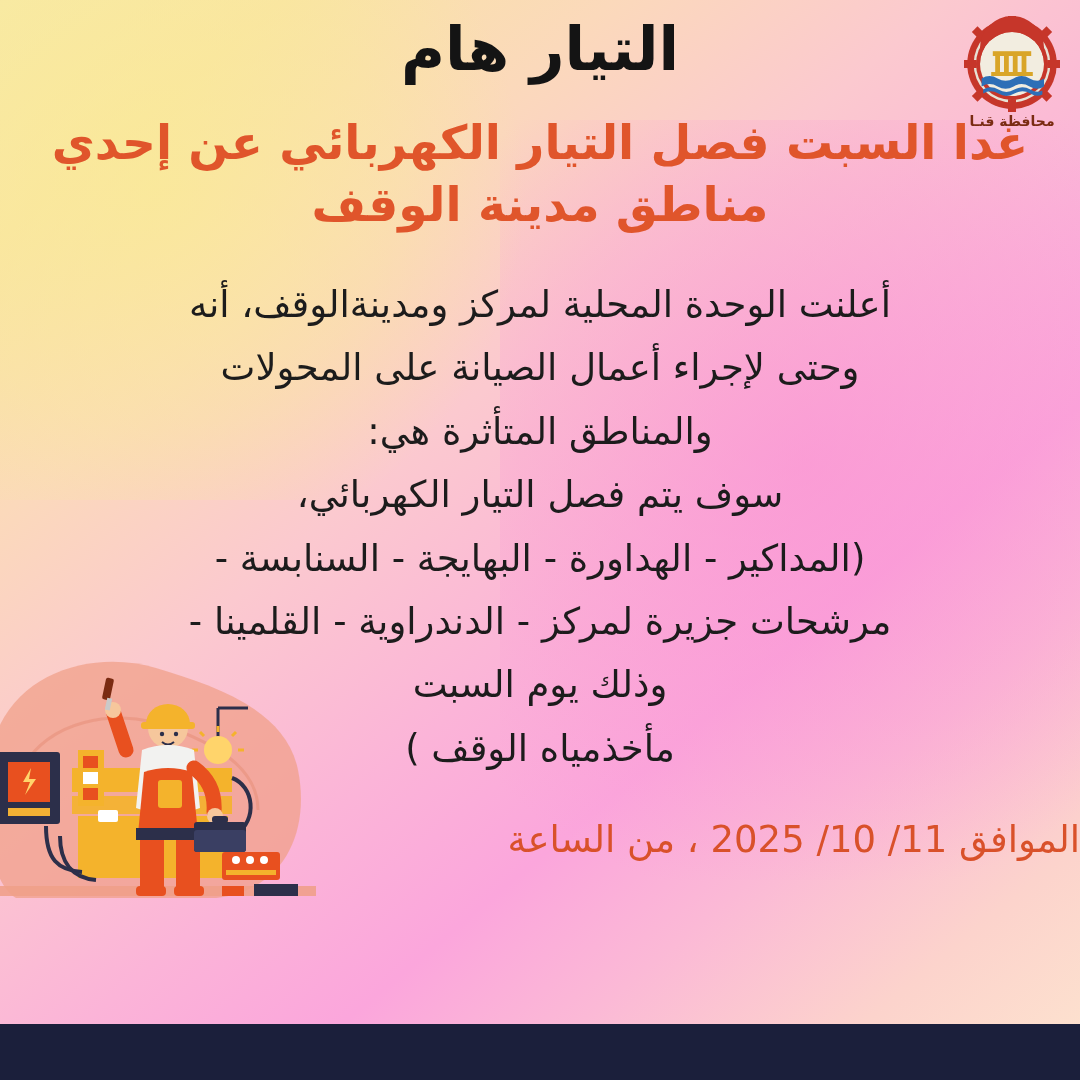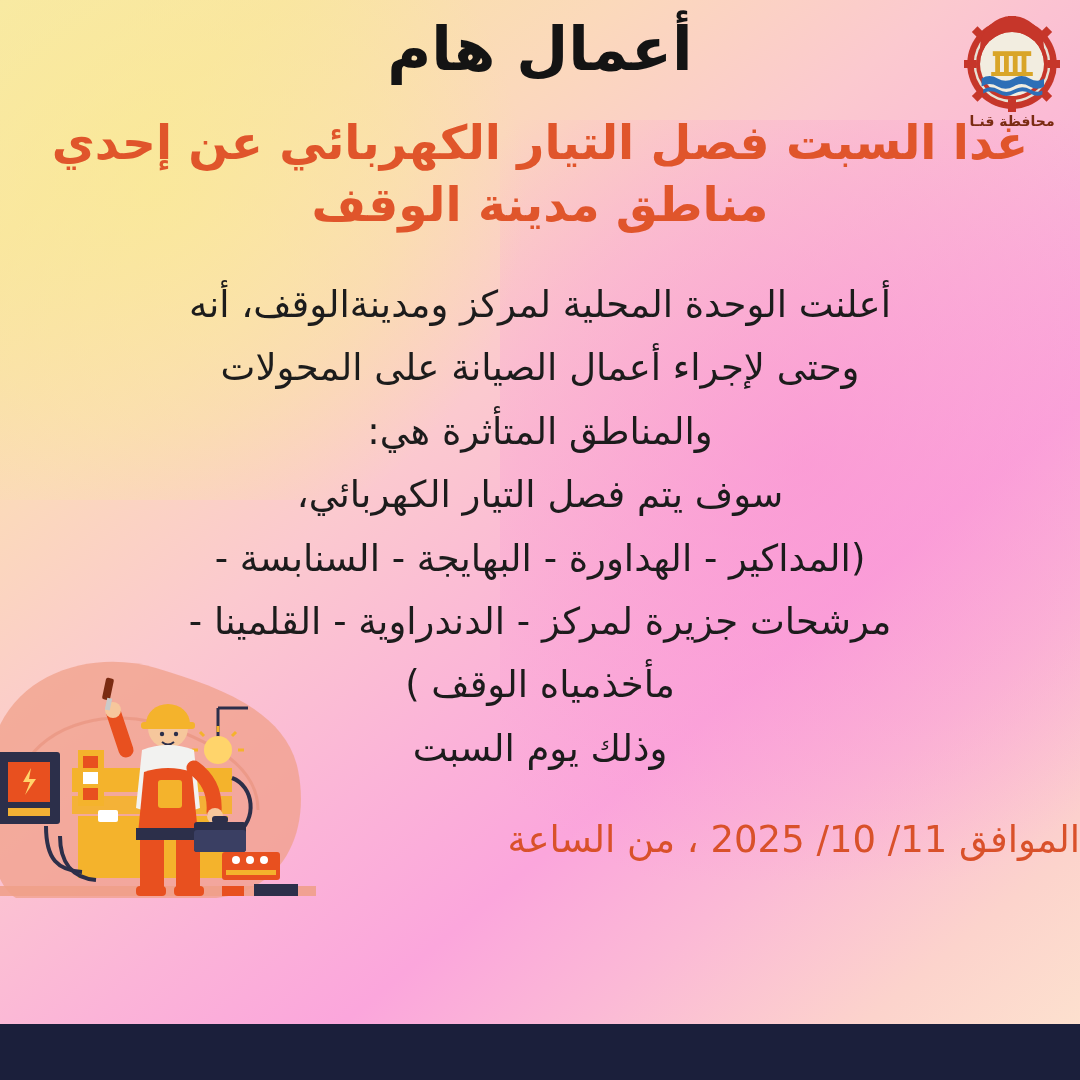--- a/index.html
+++ b/index.html
@@ -193,33 +193,33 @@
           <path d="M22 78 q10 -6 20 0 q10 6 20 0 q10 -6 20 0 q10 6 18 0 l0 10 q-8 6 -18 0 q-10 -6 -20 0 q-10 6 -20 0 q-10 -6 -20 0 Z"></path>
           <path d="M24 92 q9 -6 19 0 q10 6 20 0 q10 -6 20 0 q8 5 15 1 l0 5 q-7 4 -15 -1 q-10 -6 -20 0 q-10 6 -20 0 q-10 -6 -19 0 Z"></path>
         </g>
       </svg>
     </div>
     <div class="logo-caption">محافظة قنـا</div>
   </div>
 
   <div class="content">
 
-    <div class="headline">أعمال هام</div>
+    <div class="headline">التيار هام</div>
 
     <div class="subhead">غدا السبت فصل التيار الكهربائي عن إحدي مناطق مدينة الوقف</div>
 
     <div class="body-block">
       <p class="body-line">أعلنت الوحدة المحلية لمركز ومدينةالوقف، أنه</p>
       <p class="body-line">وحتى لإجراء أعمال الصيانة على المحولات</p>
       <p class="body-line">والمناطق المتأثرة هي:</p>
       <p class="body-line">سوف يتم فصل التيار الكهربائي،</p>
       <p class="body-line">(المداكير - الهداورة - البهايجة - السنابسة -</p>
       <p class="body-line">مرشحات جزيرة لمركز - الدندراوية - القلمينا -</p>
+      <p class="body-line">وذلك يوم السبت</p>
       <p class="body-line">مأخذمياه الوقف )</p>
-      <p class="body-line">وذلك يوم السبت</p>
     </div>
 
     <div class="body-tail">
       <p class="body-line highlight">الموافق 11/ 10/ 2025 ، من الساعة</p>
     </div>
   </div>
 
   <div class="illustration">
     <svg viewBox="0 0 350 330" width="350" height="330" aria-hidden="true">
 

